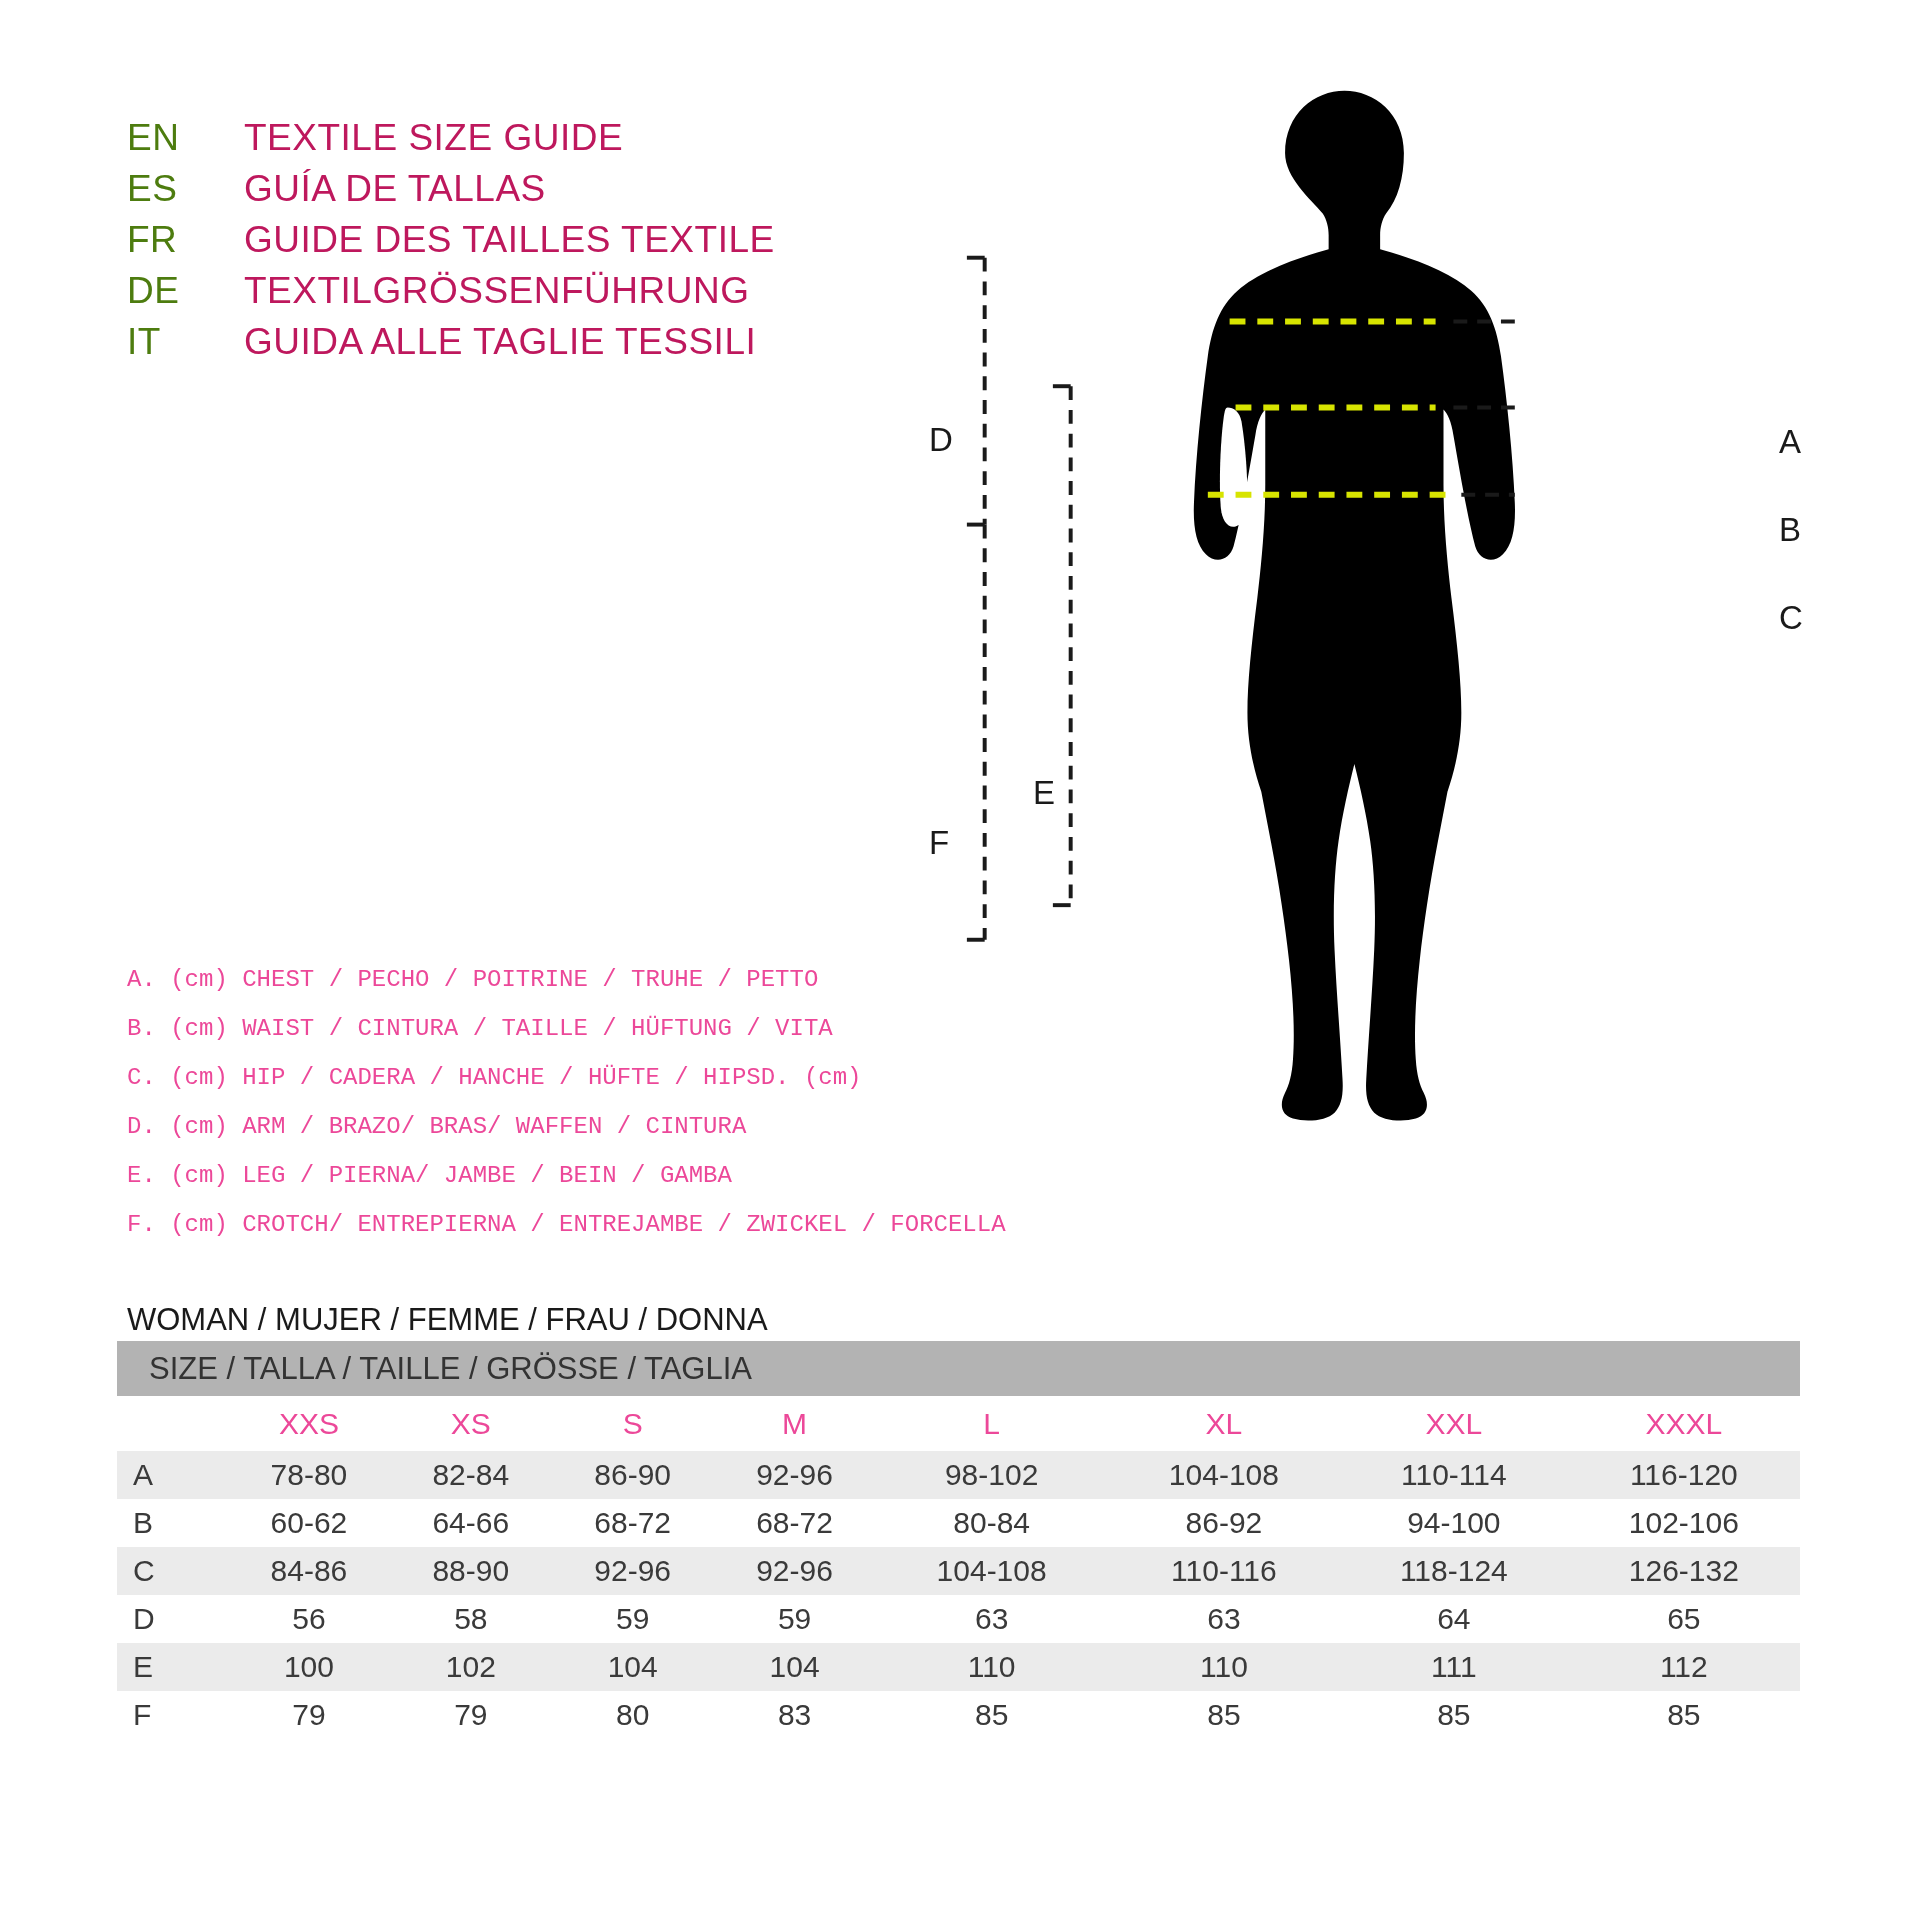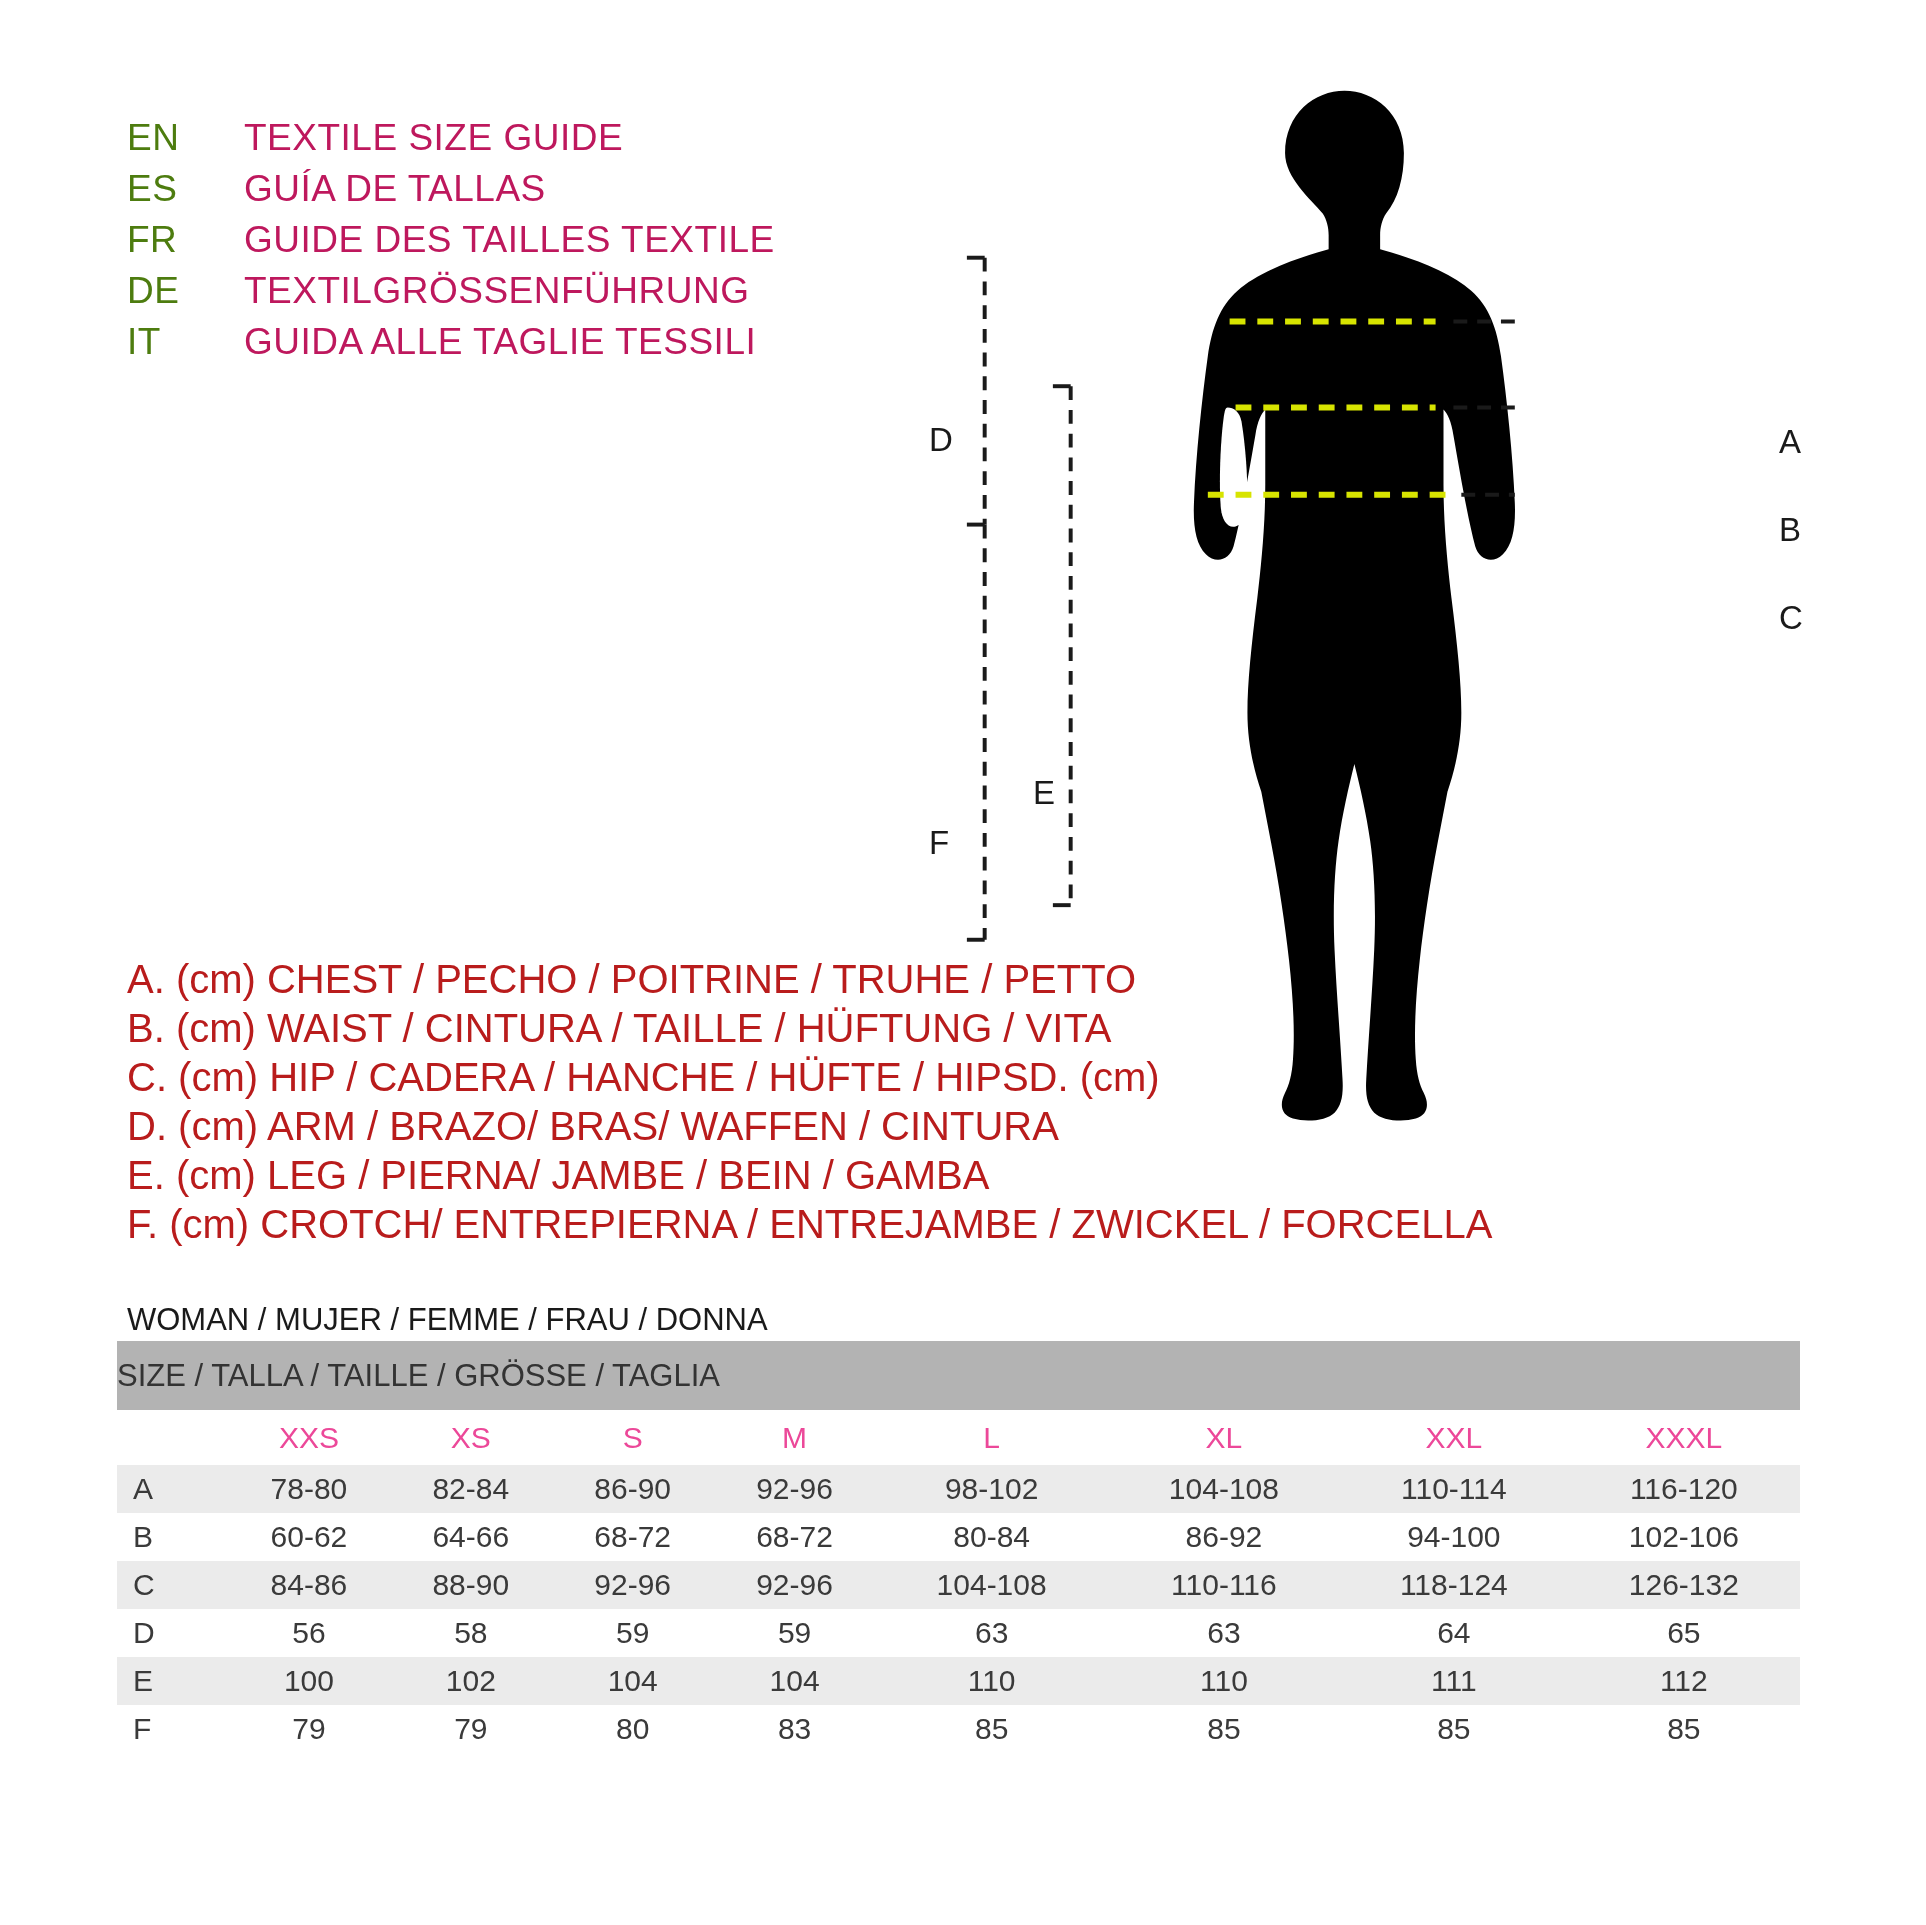--- a/index.html
+++ b/index.html
@@ -42,24 +42,25 @@
   }
 
   
   #legend {
     position: absolute;
     left: 127px;
     top: 955px;
     width: 1109px;
   }
   .legend-row {
-    font-size: 40px;
+    font-size: 24px;
     line-height: 49px;
     white-space: nowrap;
-    color: #b91c1c;
+    color: #ec4899;
+    font-family: Liberation Mono, monospace;
   }
 
   
   #section-caption {
     position: absolute;
     left: 127px;
     top: 1302px;
     font-size: 31px;
     color: #1a1a1a;
     white-space: nowrap;
@@ -78,22 +79,22 @@
   #size-table td, #size-table th {
     padding: 0;
     height: 48px;
     font-weight: normal;
     text-align: center;
   }
   #size-table .band-head {
     background: #b3b3b3;
     color: #333333;
     text-align: left;
-    padding-left: 0;
-    height: 69px;
+    padding-left: 32px;
+    height: 55px;
     font-size: 31px;
   }
   #size-table tr.shade td { background: #ebebeb; }
   #size-table tr.plain td { background: #ffffff; }
   #size-table td.rowlabel {
     text-align: left;
     padding-left: 16px;
     width: 95px;
     color: #3a3a3a;
   }

